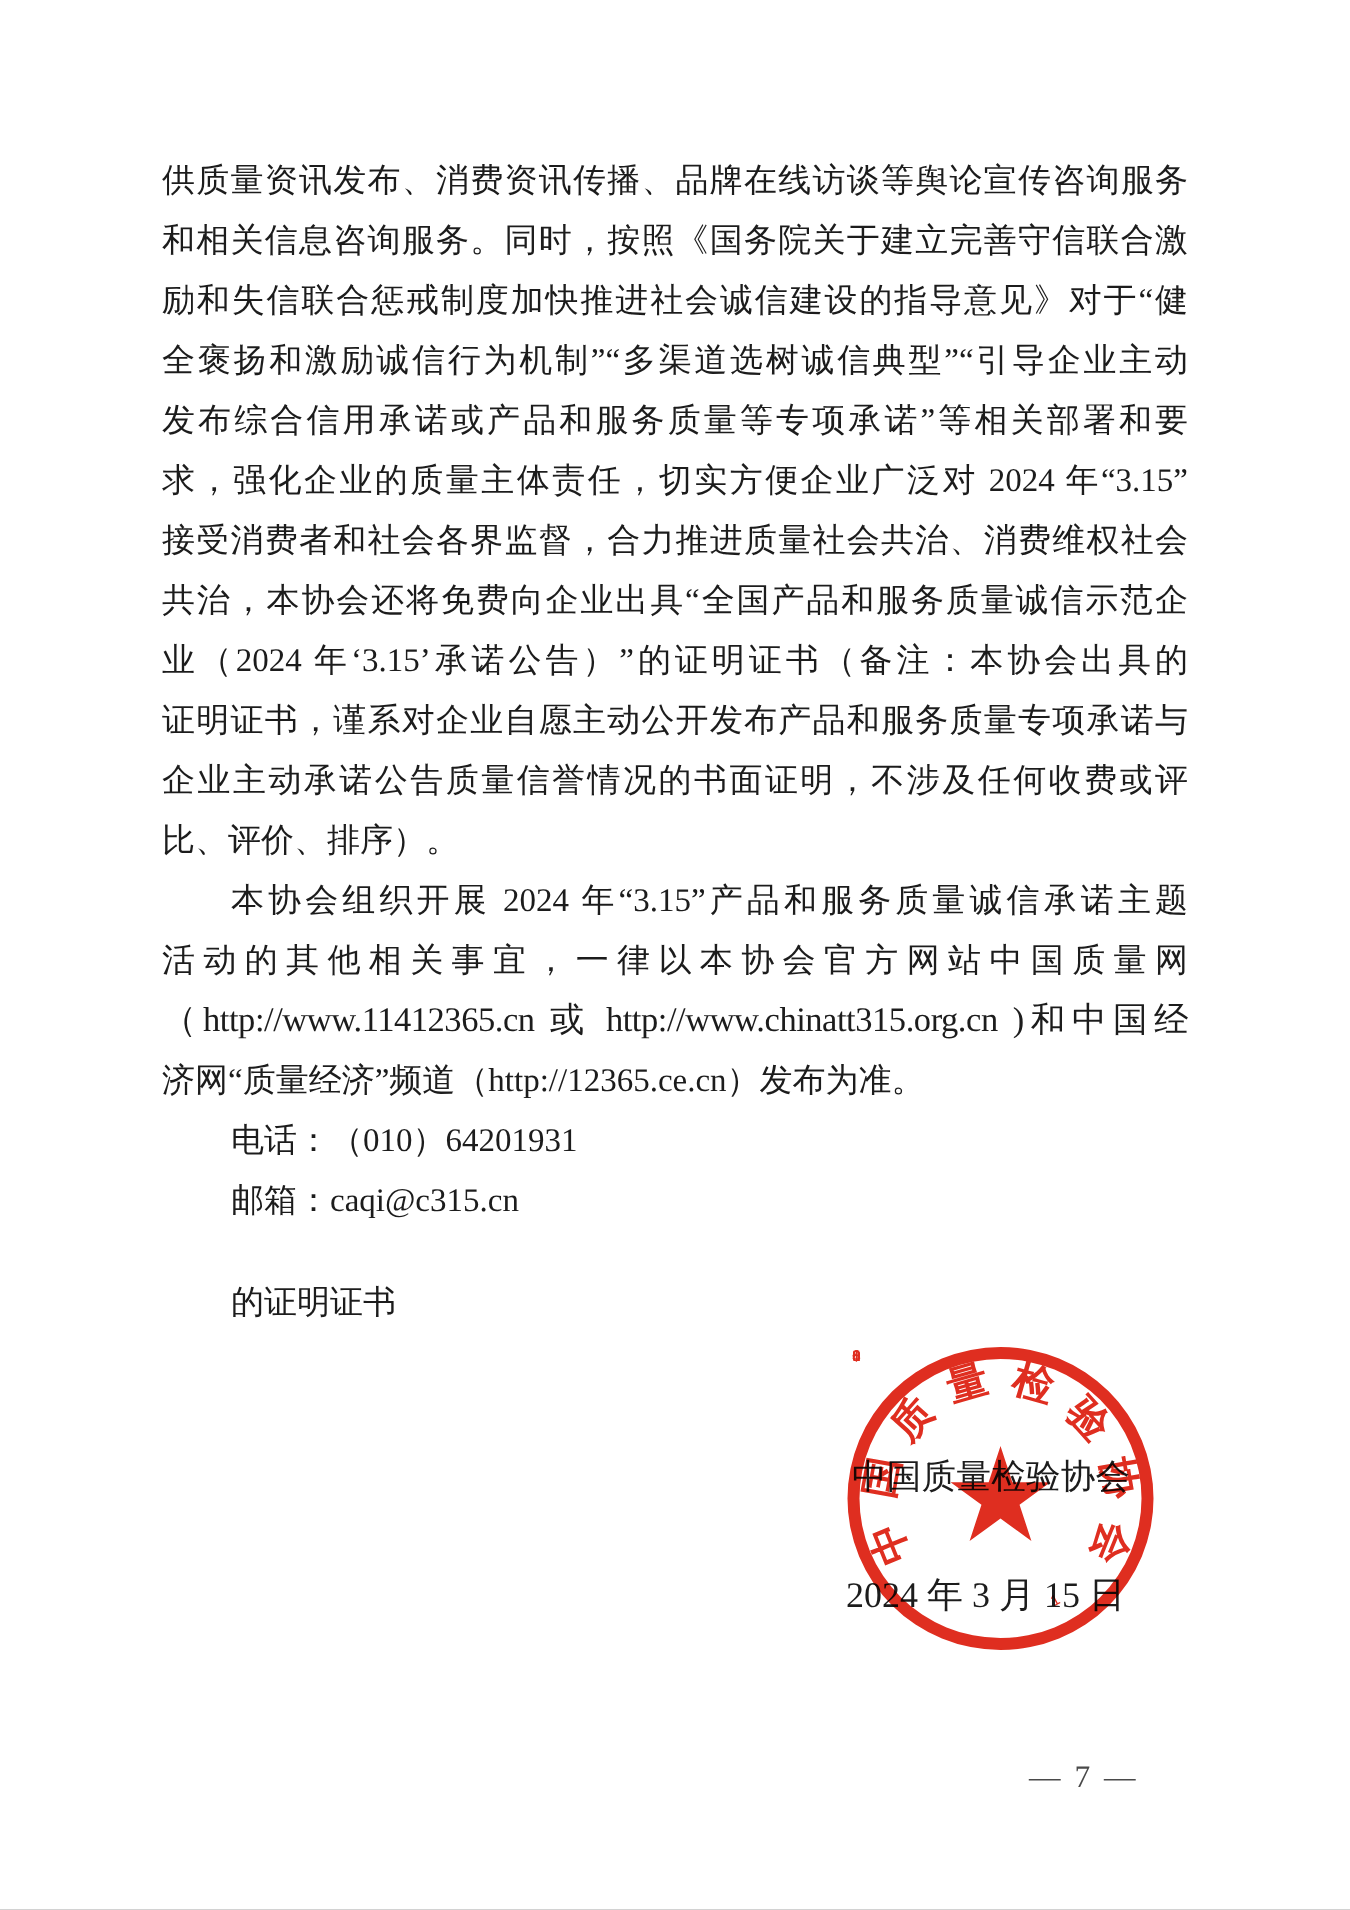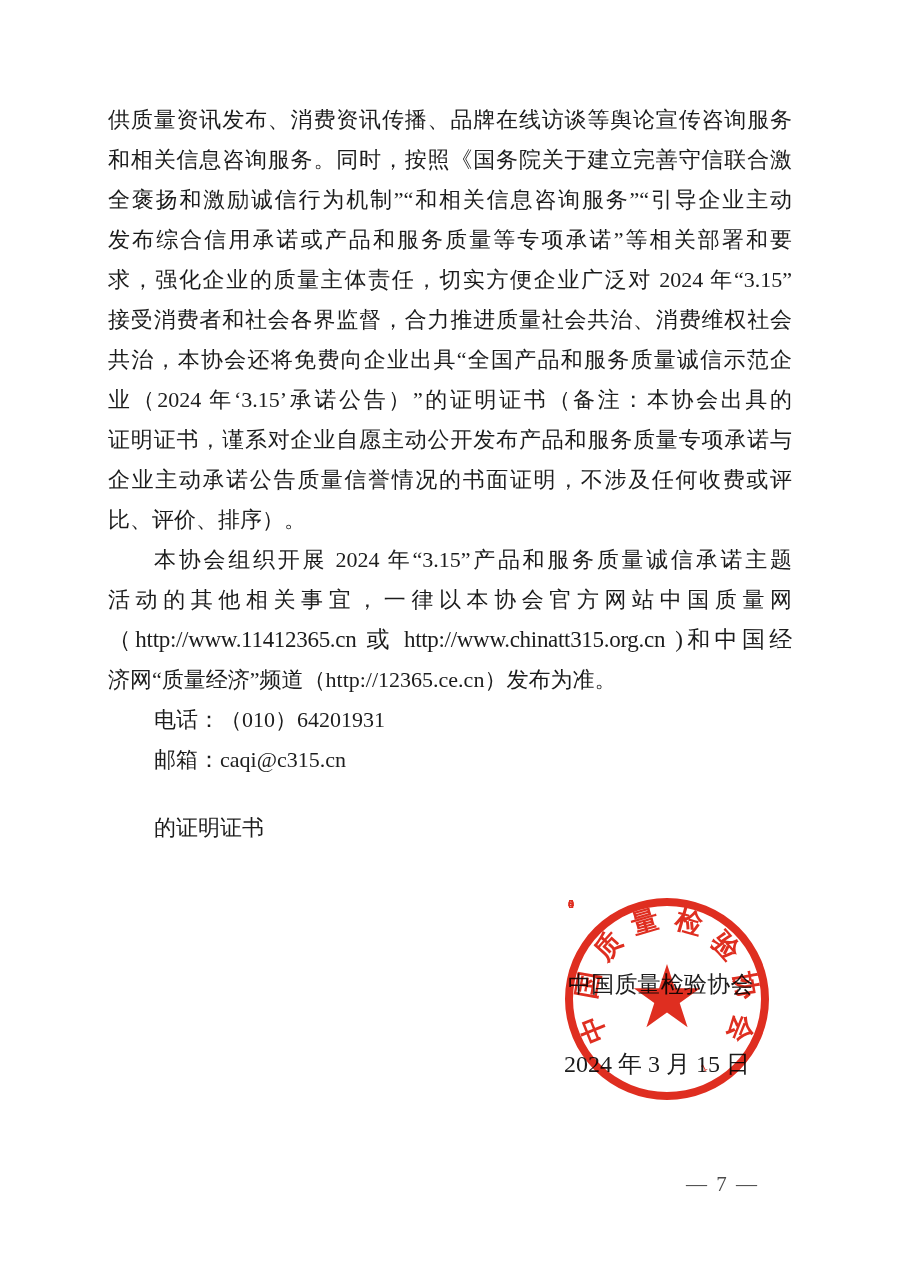--- a/index.html
+++ b/index.html
@@ -98,21 +98,22 @@
   }
 </style>
 </head>
 <body>
 
 <div class="page">
 
   <div class="doc">
     <div class="ln j">供质量资讯发布、消费资讯传播、品牌在线访谈等舆论宣传咨询服务</div>
     <div class="ln j">和相关信息咨询服务。同时，按照《国务院关于建立完善守信联合激</div>
-    <div class="ln j">全褒扬和激励诚信行为机制”“和相关信息咨询服务”“引导企业主动</div>
+    <div class="ln j">励和失信联合惩戒制度加快推进社会诚信建设的指导意见》对于“健</div>
+    <div class="ln j">全褒扬和激励诚信行为机制”“多渠道选树诚信典型”“引导企业主动</div>
     <div class="ln j">发布综合信用承诺或产品和服务质量等专项承诺”等相关部署和要</div>
     <div class="ln j">求，强化企业的质量主体责任，切实方便企业广泛对 2024 年“3.15”</div>
     <div class="ln j">接受消费者和社会各界监督，合力推进质量社会共治、消费维权社会</div>
     <div class="ln j">共治，本协会还将免费向企业出具“全国产品和服务质量诚信示范企</div>
     <div class="ln j">业（2024 年‘3.15’承诺公告）”的证明证书（备注：本协会出具的</div>
     <div class="ln j">证明证书，谨系对企业自愿主动公开发布产品和服务质量专项承诺与</div>
     <div class="ln j">企业主动承诺公告质量信誉情况的书面证明，不涉及任何收费或评</div>
     <div class="ln">比、评价、排序）。</div>
     <div class="ln j ind">本协会组织开展 2024 年“3.15”产品和服务质量诚信承诺主题</div>
     <div class="ln j">活动的其他相关事宜，一律以本协会官方网站中国质量网</div>

